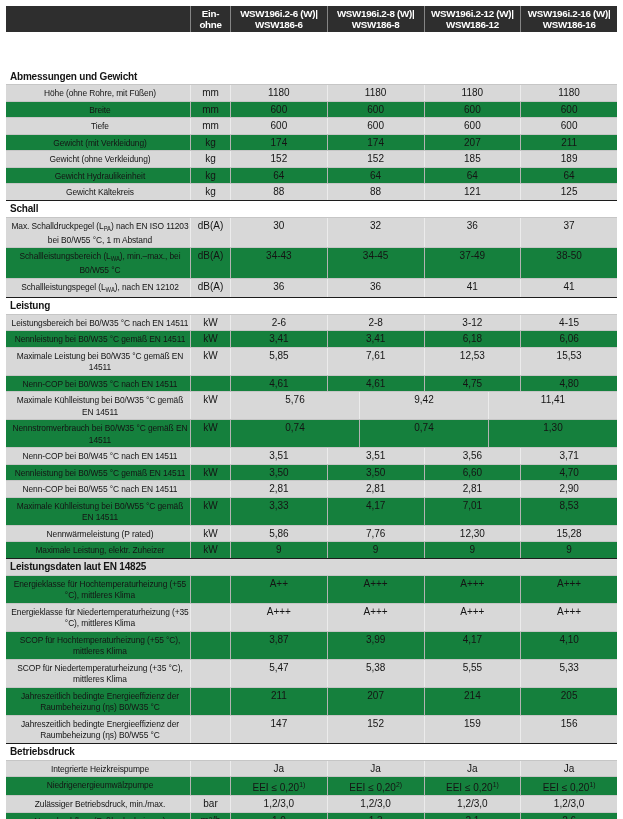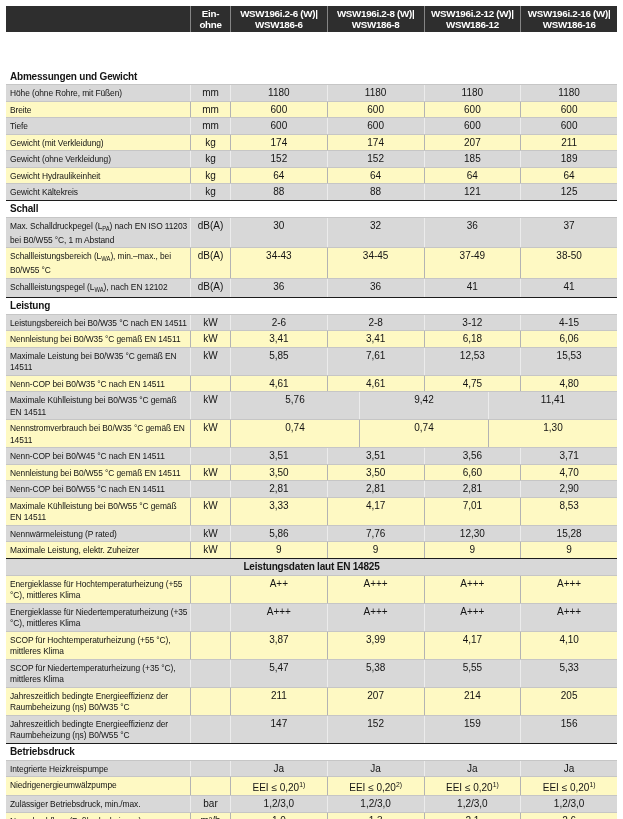--- a/index.html
+++ b/index.html
@@ -14,31 +14,31 @@
   html,body{width:623px;height:819px;background:#fff;overflow:hidden;
     font-family:"Liberation Sans",sans-serif;color:#141414;}
   .tbl{position:absolute;left:6px;top:6px;width:611px;border-bottom:1px solid var(--row-line);}
   
   .hdr-row{display:flex;background:var(--header-bg);color:var(--header-text);}
   .hdr-row>div{padding:2px 1px;display:flex;align-items:center;justify-content:center;
     text-align:center;white-space:pre-line;font-weight:700;font-size:9.8px;line-height:11px;
     letter-spacing:-0.3px;border-left:1px solid #858585;}
   .hdr-row>div:first-child{border-left:none;}
   
-  .c-label{width:184px;flex:none;}
+  .c-label{width:184px;flex:none;text-align:center;}
   .c-unit{width:40px;flex:none;}
   .c-val{flex:1;}
   
   .sec-row{font-weight:700;font-size:10px;line-height:11.5px;padding:2.5px 4px 2px 4px;
     border-top:1px solid var(--row-line);letter-spacing:-0.2px;background:#fff;}
   .sec-row.ruled{border-top:1.5px solid var(--section-rule);}
   .sec-row:first-child{border-top:none;margin-top:36px;}
-  .sec-row.shaded{background:var(--row-shaded);text-align:center;}
+  .sec-row.shaded{background:var(--row-shaded);}
   
-  .row{display:flex;border-top:1px solid var(--row-line);background:#fef9c3;}
+  .row{display:flex;border-top:1px solid var(--row-line);background:#15803d;}
   .row.shaded{background:var(--row-shaded);}
   .row>div{padding:2px 2px;border-left:1px solid var(--grid-line);font-size:10px;line-height:11.5px;}
   .row.shaded>div{border-left-color:#ececec;}
   .row>div:first-child{border-left:none;}
   .row>.c-label{padding:2px 0 2px 4px;overflow:hidden;}
   .c-label .squeeze{display:block;width:210px;transform:scaleX(0.857);transform-origin:left top;
     font-size:9.8px;line-height:11.5px;letter-spacing:-0.1px;}
   .row>.c-unit,.row>.c-val{text-align:center;}
   sub{font-size:6.8px;vertical-align:-1.5px;letter-spacing:0;}
   sup{font-size:6.8px;vertical-align:3.5px;letter-spacing:0;}

